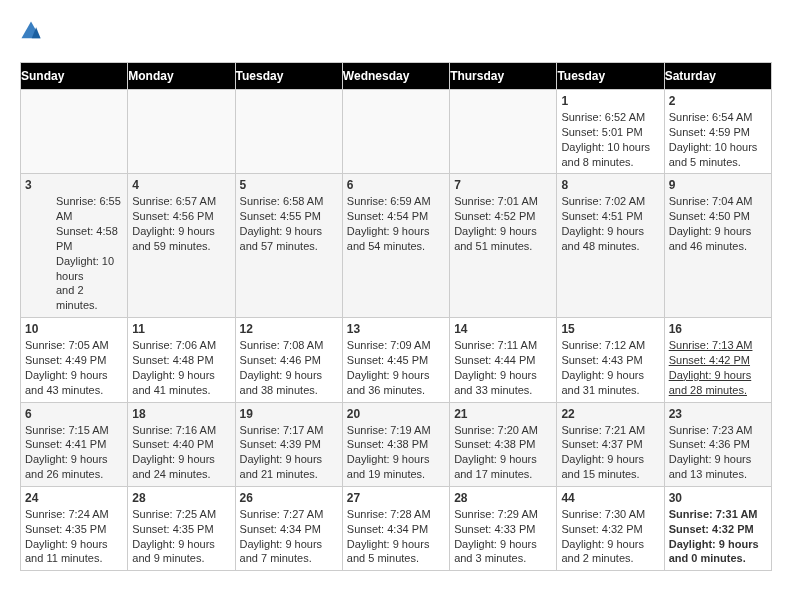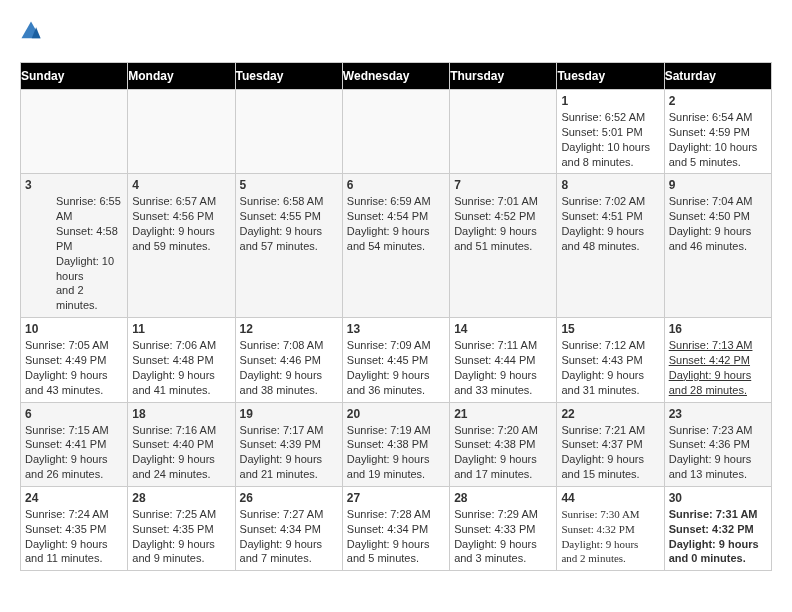--- a/index.html
+++ b/index.html
@@ -335,21 +335,21 @@
         </td>
         <td>
           <span class="day-number">28</span>
           <div class="day-info" style="white-space: pre-line;">Sunrise: 7:29 AM
 Sunset: 4:33 PM
 Daylight: 9 hours
 and 3 minutes.</div>
         </td>
         <td>
           <span class="day-number">44</span>
-          <div class="day-info" style="white-space: pre-line; font-family: Liberation Serif, serif;">Sunrise: 7:30 AM
+          <div class="day-info" style="white-space: pre-line;">Sunrise: 7:30 AM
 Sunset: 4:32 PM
 Daylight: 9 hours
 and 2 minutes.</div>
         </td>
         <td>
           <span class="day-number">30</span>
           <div class="day-info" style="white-space: pre-line; font-weight: bold;">Sunrise: 7:31 AM
 Sunset: 4:32 PM
 Daylight: 9 hours
 and 0 minutes.</div>

